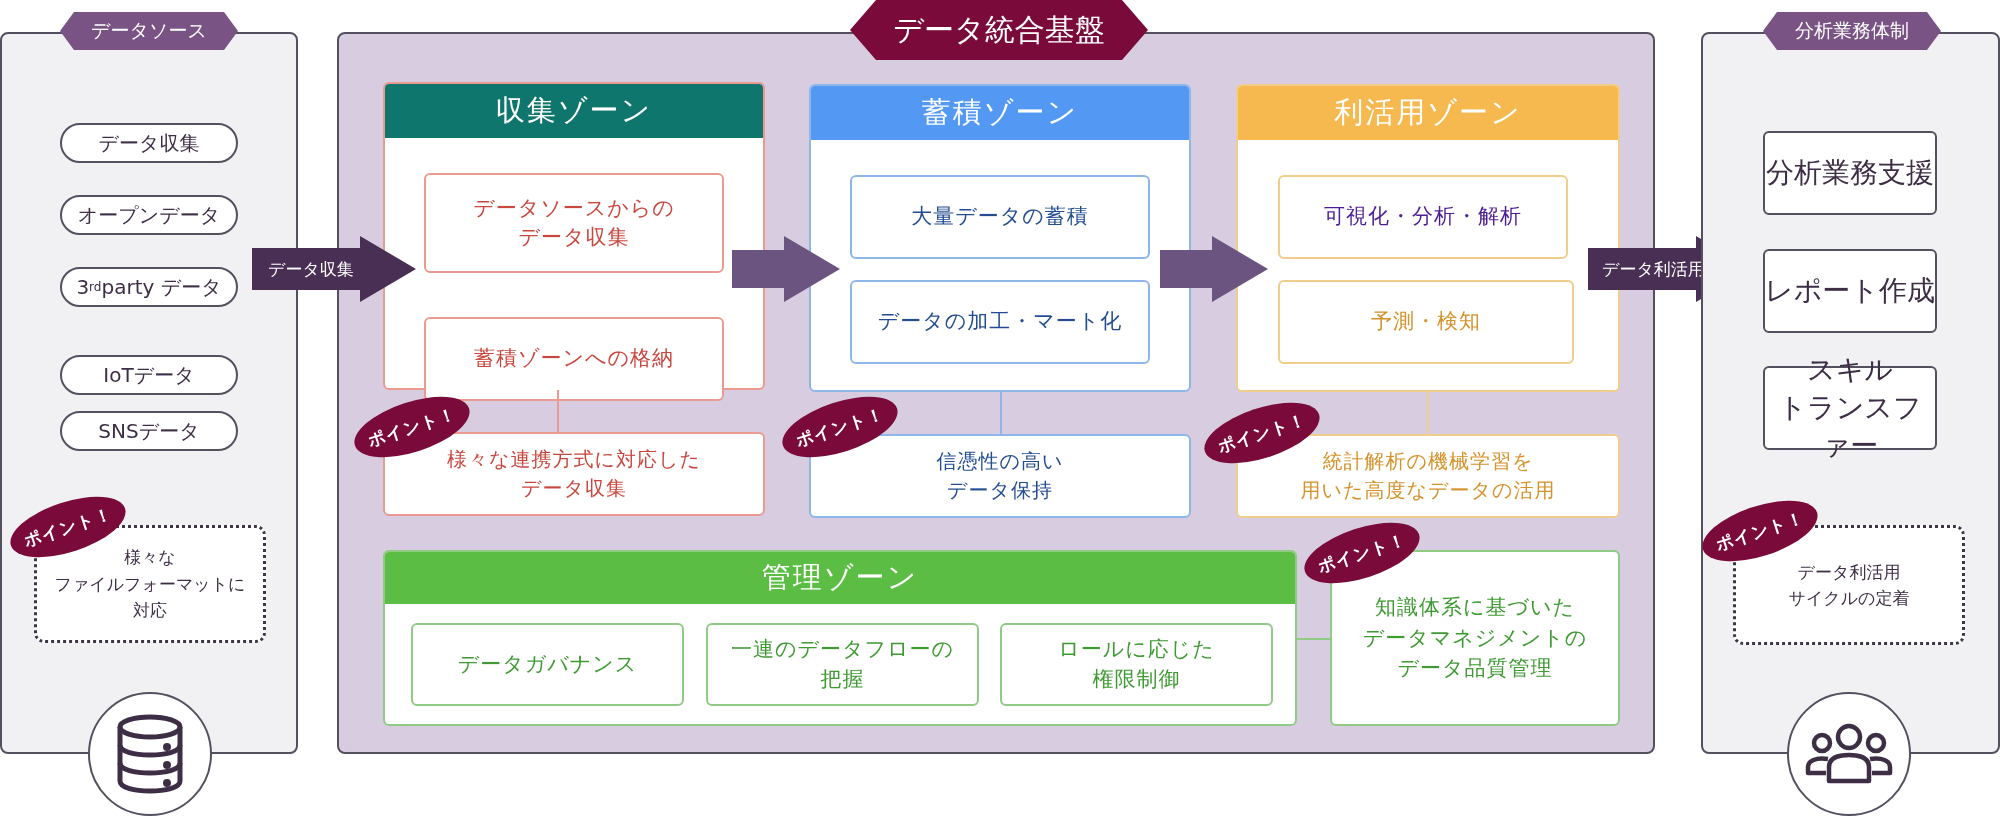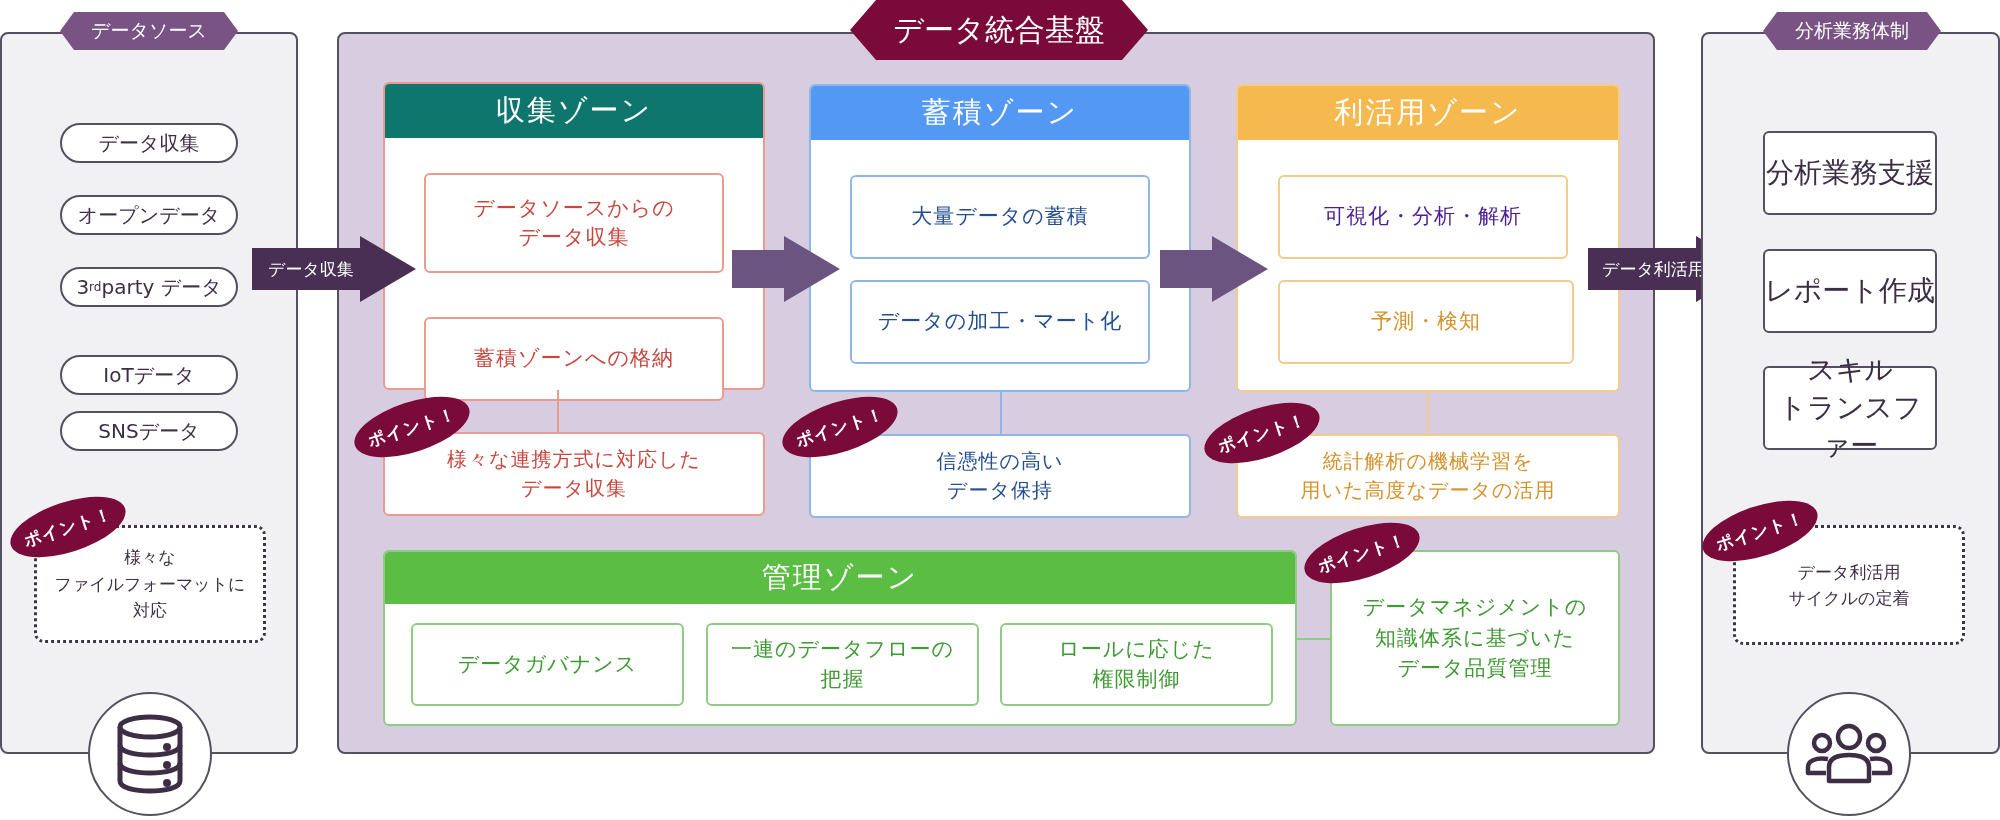--- a/index.html
+++ b/index.html
@@ -164,22 +164,22 @@
 </div>
 <div class="zone-item" style="left:1000px; top:623px; width:273px; height:83px; border-color:#8fcb84; color:#3f9a33;">
   <div>
       <div>ロールに応じた</div>
       <div>権限制御</div>
     </div>
 </div>
 <div class="connector" style="left:1297px; top:638px; width:34px; height:2px; background:#8fcb84;"></div>
 <div class="point-box" style="left:1330px; top:550px; width:290px; height:176px; border-color:#8fcb84; color:#3f9a33; font-size:21px;">
   <div>
+      <div>知識体系に基づいた</div>
       <div>データマネジメントの</div>
-      <div>知識体系に基づいた</div>
       <div>データ品質管理</div>
     </div>
 </div>
 <div class="badge" style="left:1302px; top:528px;">ポイント！</div>
 
 <svg class="arrow" style="left:732px; top:236px;" width="110" height="66" viewBox="0 0 110 66">
   <polygon points="0,14 52,14 52,0 108,33 52,66 52,52 0,52" fill="#6b5480"></polygon>
 </svg>
 <svg class="arrow" style="left:1160px; top:236px;" width="110" height="66" viewBox="0 0 110 66">
   <polygon points="0,14 52,14 52,0 108,33 52,66 52,52 0,52" fill="#6b5480"></polygon>

